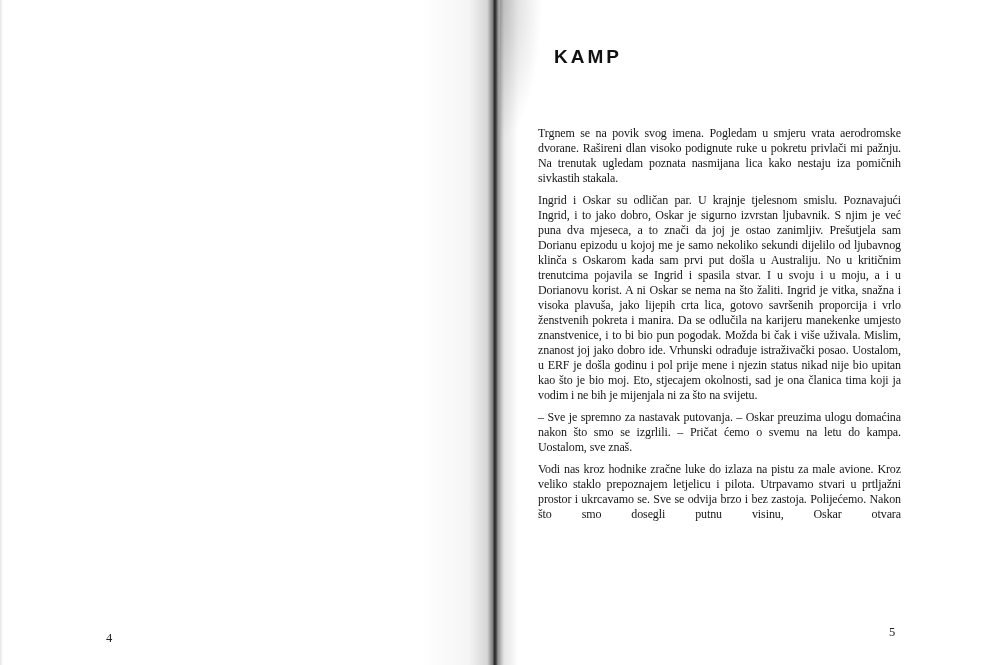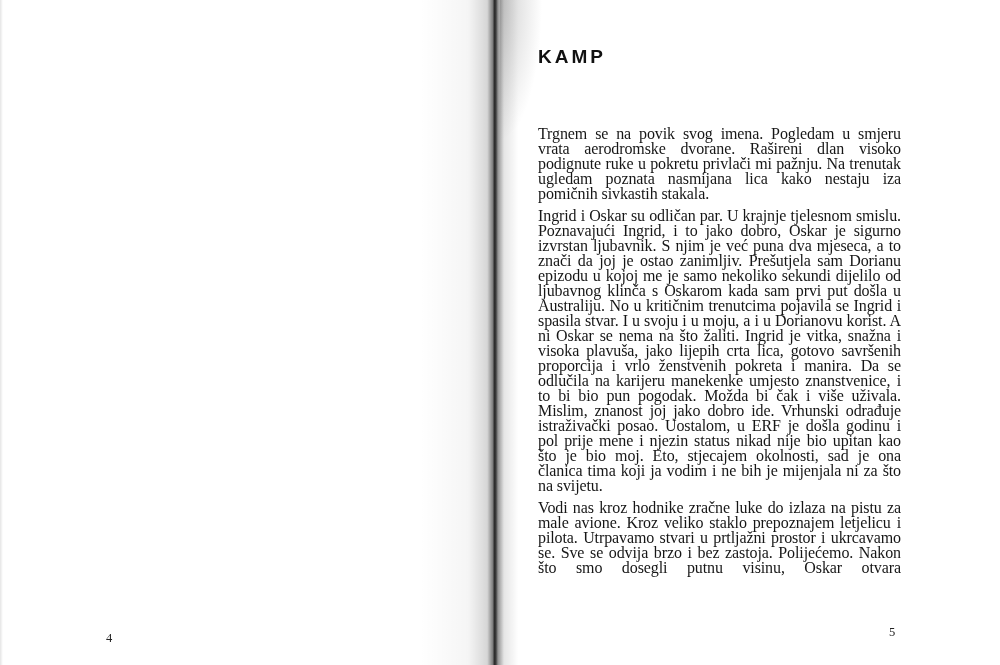--- a/index.html
+++ b/index.html
@@ -45,24 +45,24 @@
     left: 538px; top: 46px;
     width: 363px;
     color: #161616;
   }
   .chapter-title {
     font-family: "Liberation Sans", sans-serif;
     font-weight: bold;
     font-size: 19px;
     letter-spacing: 3px;
     color: #111111;
-    margin: 0 0 58px 0;
+    margin: 0 0 58px 16px;
   }
   .para {
-    font-size: 16px;
+    font-size: 12px;
     line-height: 15px;
     text-align: justify;
     letter-spacing: -0.1px;
     margin: 0 0 7px 0;
   }
   .justify-last { text-align-last: justify; }
   .pagenum {
     position: absolute;
     font-size: 12.5px;
     color: #222222;
@@ -82,20 +82,21 @@
   <div class="spine"></div>
   <div class="spine-top-shade"></div>
 
   <div class="text-block">
     <h1 class="chapter-title">KAMP</h1>
 
     <p class="para">Trgnem se na povik svog imena. Pogledam u smjeru vrata aerodromske dvorane. Rašireni dlan visoko podignute ruke u pokretu privlači mi pažnju. Na trenutak ugledam poznata nasmijana lica kako nestaju iza pomičnih sivkastih stakala.</p>
 
     <p class="para">Ingrid i Oskar su odličan par. U krajnje tjelesnom smislu. Poznavajući Ingrid, i to jako dobro, Oskar je sigurno izvrstan ljubavnik. S njim je već puna dva mjeseca, a to znači da joj je ostao zanimljiv. Prešutjela sam Dorianu epizodu u kojoj me je samo nekoliko sekundi dijelilo od ljubavnog klinča s Oskarom kada sam prvi put došla u Australiju. No u kritičnim trenutcima pojavila se Ingrid i spasila stvar. I u svoju i u moju, a i u Dorianovu korist. A ni Oskar se nema na što žaliti. Ingrid je vitka, snažna i visoka plavuša, jako lijepih crta lica, gotovo savršenih proporcija i vrlo ženstvenih pokreta i manira. Da se odlučila na karijeru manekenke umjesto znanstvenice, i to bi bio pun pogodak. Možda bi čak i više uživala. Mislim, znanost joj jako dobro ide. Vrhunski odrađuje istraživački posao. Uostalom, u ERF je došla godinu i pol prije mene i njezin status nikad nije bio upitan kao što je bio moj. Eto, stjecajem okolnosti, sad je ona članica tima koji ja vodim i ne bih je mijenjala ni za što na svijetu.</p>
 
+    <p class="para">– Sve je spremno za nastavak putovanja. – Oskar preuzima ulogu domaćina nakon što smo se izgrlili. – Pričat ćemo o svemu na letu do kampa. Uostalom, sve znaš.</p>
 
 
     <p class="para justify-last">Vodi nas kroz hodnike zračne luke do izlaza na pistu za male avione. Kroz veliko staklo prepoznajem letjelicu i pilota. Utrpavamo stvari u prtljažni prostor i ukrcavamo se. Sve se odvija brzo i bez zastoja. Polijećemo. Nakon što smo dosegli putnu visinu, Oskar otvara</p>
   </div>
 
   <div class="pagenum pagenum-right">5</div>
 
 </div>
 
 </body></html>

